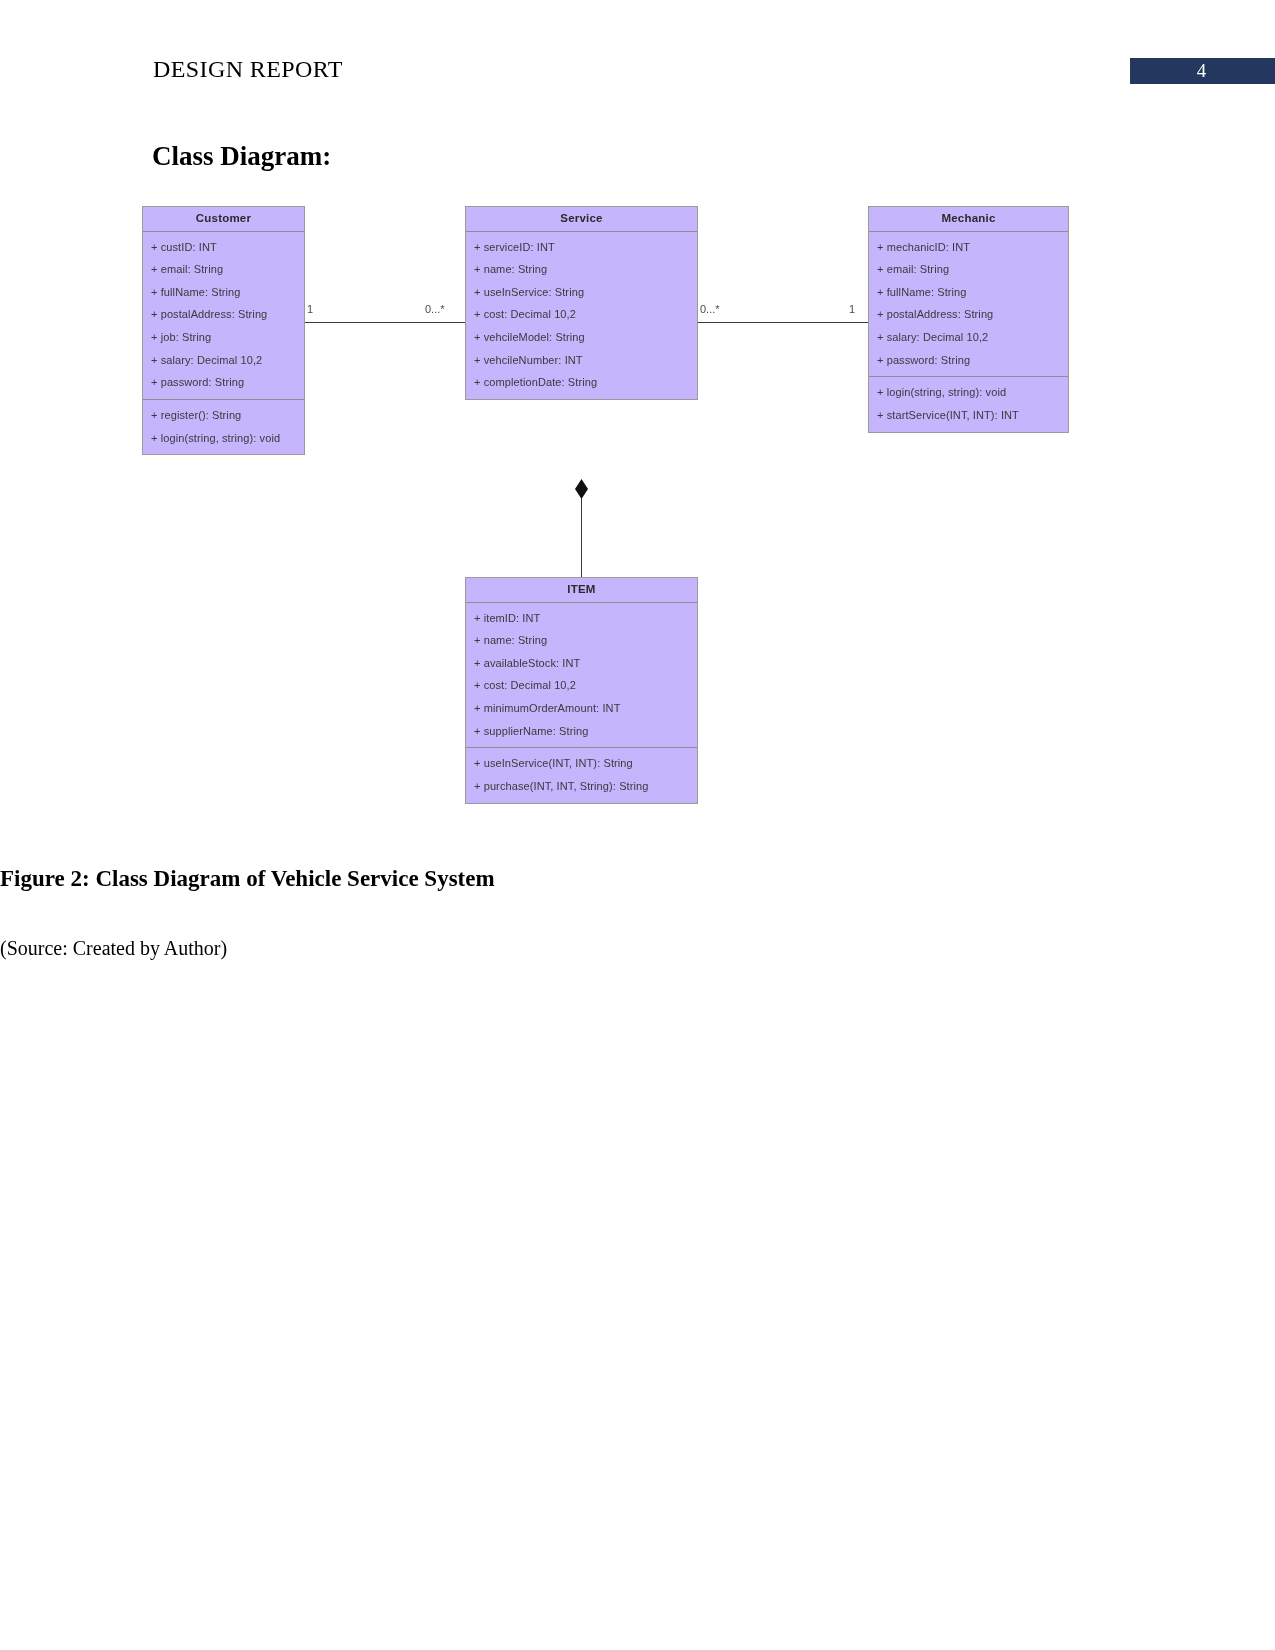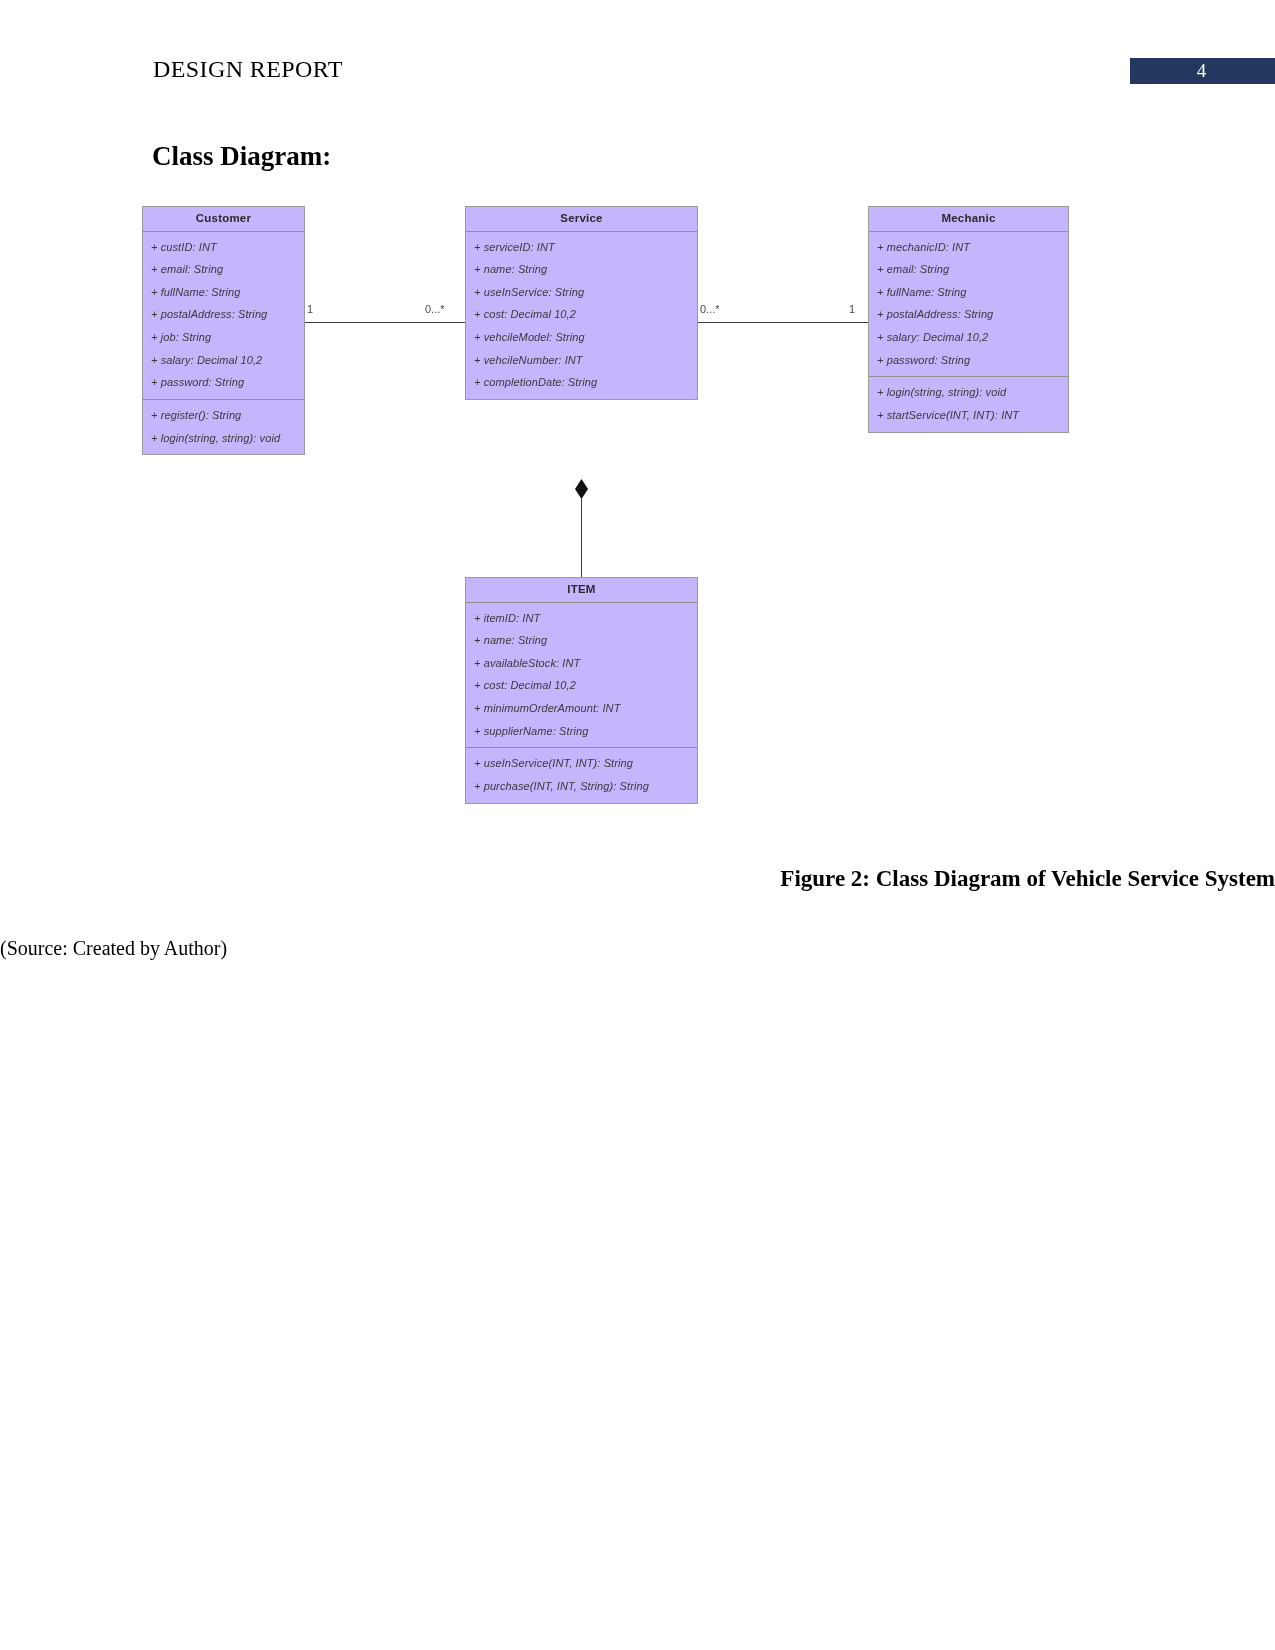--- a/index.html
+++ b/index.html
@@ -81,21 +81,20 @@
     font-size: 11.5px;
     font-weight: bold;
     color: #2b2b2b;
     padding: 6px 0 6px 0;
     border-bottom: 1px solid #8e8e8e;
     line-height: 1;
     letter-spacing: 0.2px;
   }
   .uml-compartment {
     padding: 4px 0 5px 0;
-    font-style: italic;
   }
   .uml-compartment + .uml-compartment {
     border-top: 1px solid #8e8e8e;
   }
   .uml-row {
     font-size: 11px;
     color: #3a3a3a;
     padding: 5px 0 5px 8px;
     line-height: 1.15;
     white-space: nowrap;
@@ -143,21 +142,21 @@
     top: 479px;
     clip-path: polygon(50% 0%, 100% 50%, 50% 100%, 0% 50%);
   }
 
   
   .figure-caption {
     position: absolute;
     left: 0;
     top: 866px;
     width: 1275px;
-    text-align: right;
+    text-align: left;
     font-size: 23px;
     font-weight: bold;
   }
   .figure-source {
     position: absolute;
     left: 0;
     top: 937px;
     width: 1275px;
     text-align: left;
     font-size: 20px;

